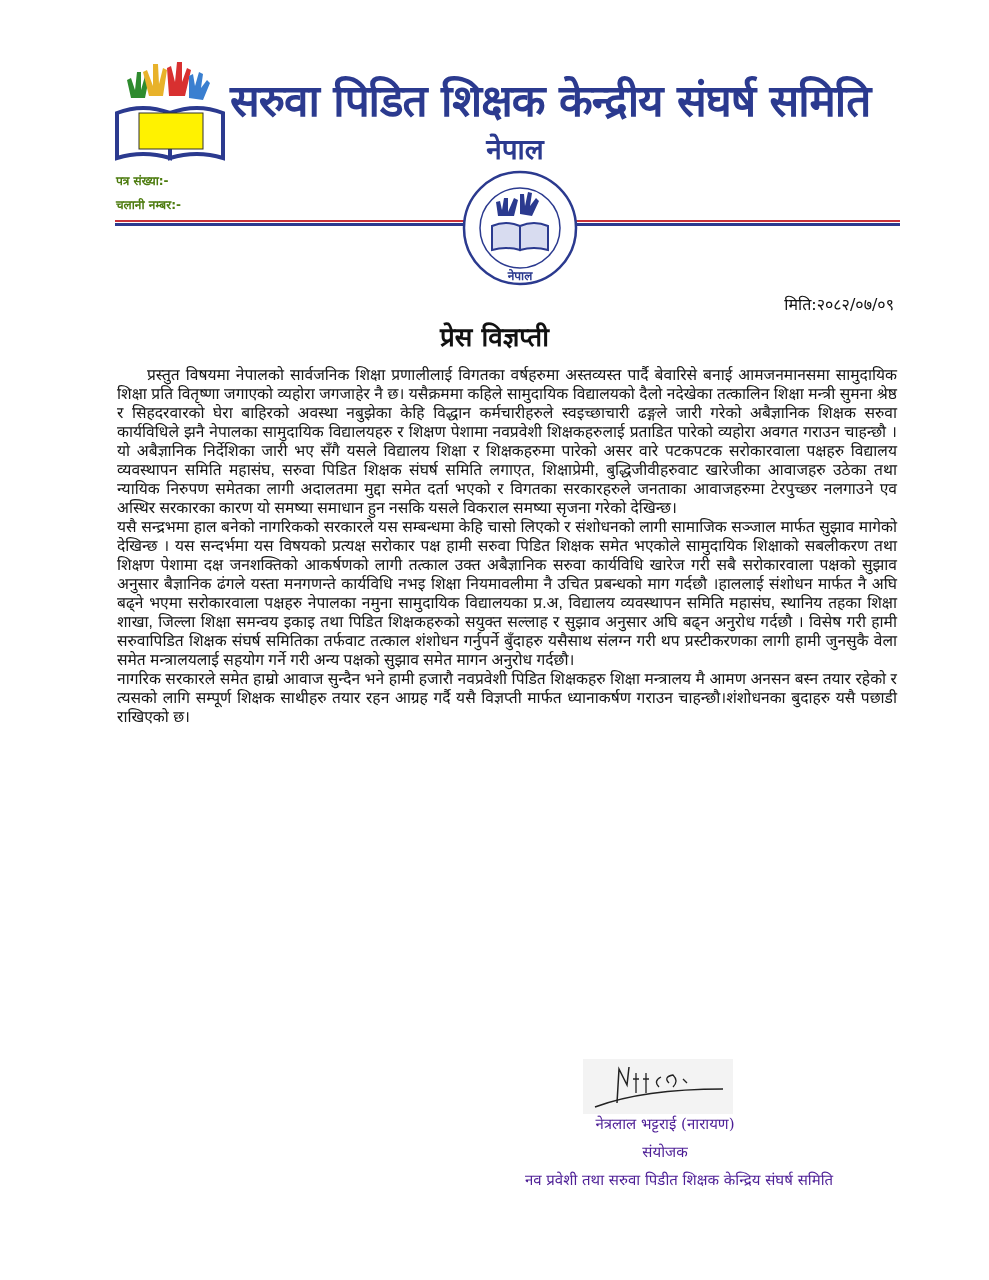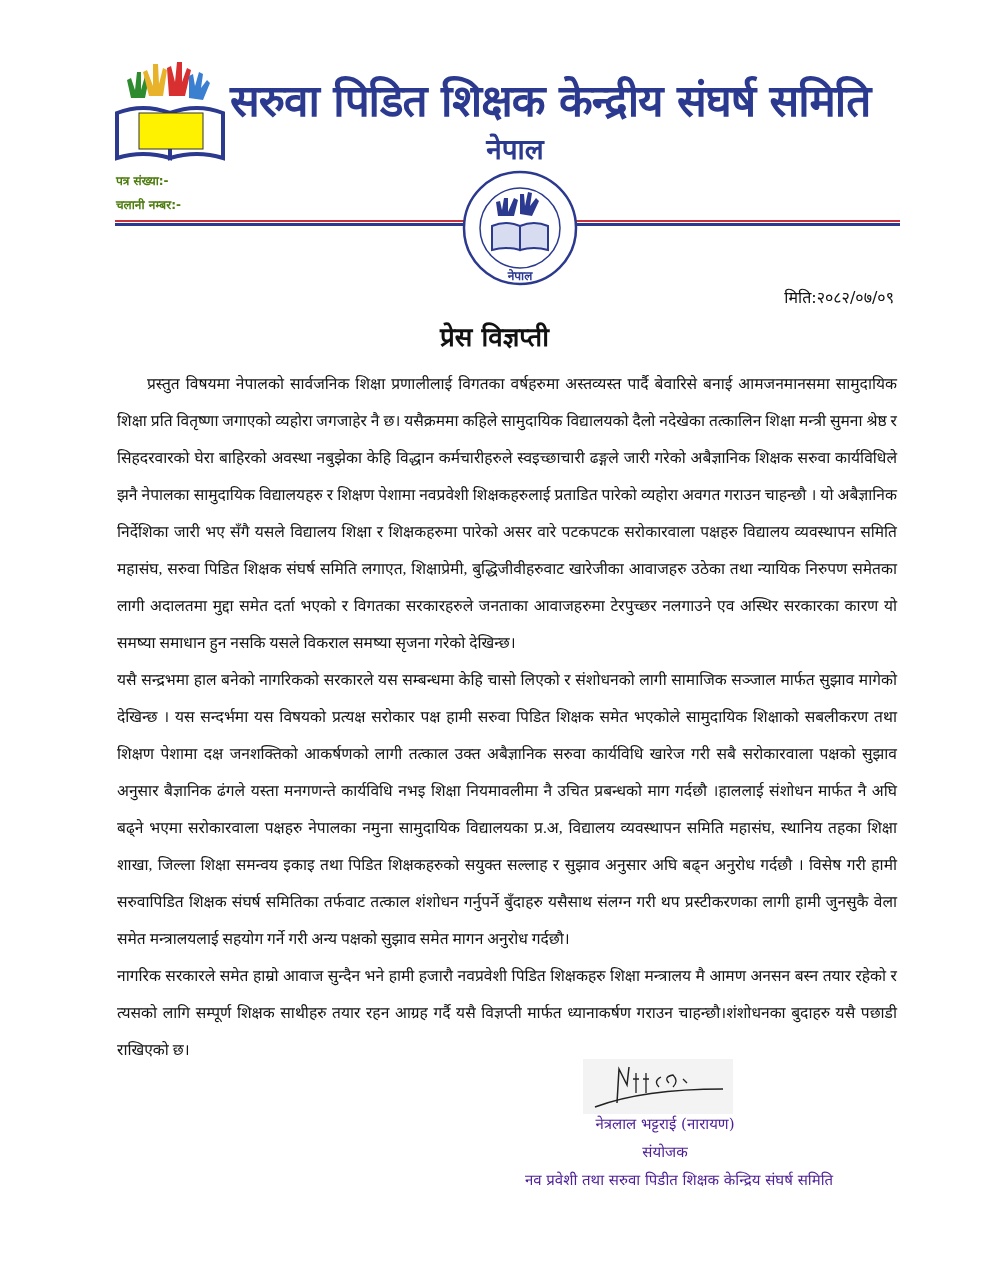--- a/index.html
+++ b/index.html
@@ -6,23 +6,23 @@
   body { width:989px; height:1280px; position:relative; overflow:hidden; font-family:"DejaVu Sans", sans-serif; color:#1a1a1a; }
   .logo { position:absolute; left:113px; top:58px; width:115px; height:105px; }
   .org-title { position:absolute; left:230px; top:66px; width:670px; font-family:"DejaVu Sans", sans-serif; font-weight:bold; font-size:44px; color:#2b3a8f; letter-spacing:-1px; white-space:nowrap; line-height:70px; }
   .org-country { position:absolute; left:470px; top:130px; width:90px; text-align:center; font-weight:bold; font-size:28px; color:#2b3a8f; line-height:40px; }
   .meta-line { position:absolute; left:116px; font-size:12px; font-weight:bold; color:#4d7c0f; }
   .rule { position:absolute; top:220px; height:6px; }
   .rule .red { height:2px; background:#c8313a; }
   .rule .gap { height:1px; background:#fff; }
   .rule .blue { height:3px; background:#2b3a8f; }
   .seal { position:absolute; left:462px; top:168px; width:116px; height:120px; }
-  .date { position:absolute; right:95px; top:286px; font-size:16px; color:#111; }
+  .date { position:absolute; right:95px; top:293px; font-size:16px; color:#111; }
   .heading { position:absolute; left:0; right:0; top:318px; text-align:center; font-size:26px; font-weight:bold; color:#111; }
-  .body { position:absolute; left:117px; width:780px; top:365px; font-family:Liberation Serif, serif; font-size:15.6px; line-height:37px; text-align:justify; color:#141414; }
+  .body { position:absolute; left:117px; width:780px; top:365px; font-family:Liberation Sans, sans-serif; font-size:15.6px; line-height:19px; text-align:justify; color:#141414; }
   .body p { margin:0; }
   .body p.indent { text-indent:30px; }
   .sign-box { position:absolute; left:583px; top:1059px; width:150px; height:55px; background:#f3f3f3; }
   .sign-name, .sign-role, .sign-org { position:absolute; font-family:"DejaVu Serif", serif; font-size:15px; color:#4c1d95; text-align:center; }
   .sign-name { left:520px; width:290px; top:1113px; }
   .sign-role { left:520px; width:290px; top:1141px; }
   .sign-org { left:454px; width:450px; top:1169px; }
 </style>
 </head>
 <body>

